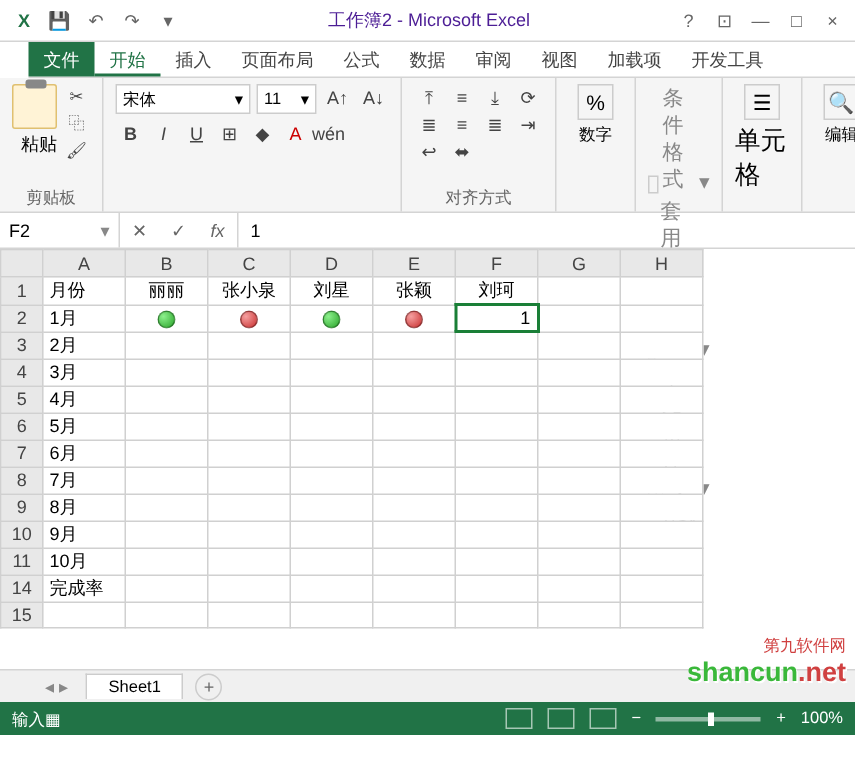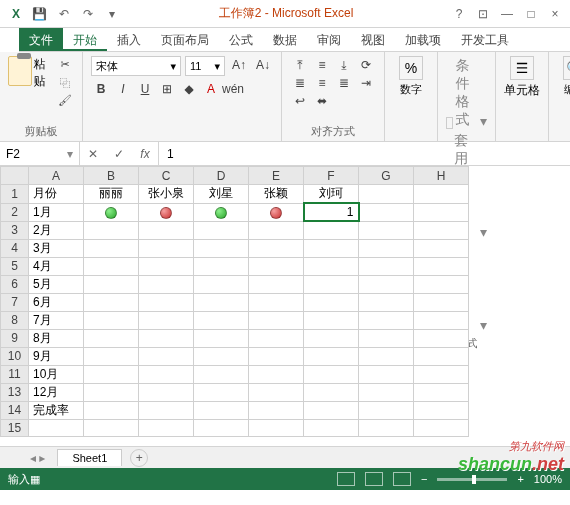--- a/index.html
+++ b/index.html
@@ -1,34 +1,34 @@
 <!DOCTYPE html>
 <html><head>
 <meta charset="utf-8">
 <style>
 * { box-sizing: border-box; margin: 0; padding: 0; font-family: "Microsoft YaHei", sans-serif; }
 body { width: 570px; height: 505px; background: #fff; font-size: 12px; overflow: hidden; }
 
 .titlebar { height: 28px; background: #fff; display: flex; align-items: center; padding: 0 6px; border-bottom: 1px solid #d4d4d4; }
 .qat { display: flex; align-items: center; gap: 4px; }
 .qat-icon { width: 20px; height: 20px; display: flex; align-items: center; justify-content: center; cursor: pointer; color: #666; }
-.title { flex: 1; text-align: center; color: #c2410c; font-size: 12px; }
+.title { flex: 1; text-align: center; color: #4c1d95; font-size: 12px; }
 .title-controls { display: flex; gap: 6px; }
 .title-controls span { width: 18px; height: 18px; display: flex; align-items: center; justify-content: center; cursor: pointer; color: #666; }
 
 .ribbon-tabs { height: 24px; display: flex; background: #fff; border-bottom: 1px solid #d4d4d4; margin-left: 19px; }
 .tab { padding: 4px 10px; cursor: pointer; color: #444; font-size: 12px; }
 .tab.file { background: #217346; color: #fff; }
 .tab.active { color: #217346; border-bottom: 2px solid #217346; text-align: center; }
 
 .ribbon { height: 90px; background: #f5f5f5; border-bottom: 1px solid #d4d4d4; display: flex; }
 .rgroup { border-right: 1px solid #d4d4d4; padding: 4px 8px 2px; display: flex; flex-direction: column; justify-content: space-between; }
 .rgroup-content { display: flex; gap: 4px; align-items: flex-start; }
 .rgroup-label { text-align: center; color: #666; font-size: 11px; padding-top: 2px; }
-.paste-btn { display: flex; flex-direction: row; align-items: flex-start; gap: 2px; }
+.paste-btn { display: flex; flex-direction: column; align-items: flex-end; gap: 2px; }
 .paste-icon { width: 30px; height: 30px; background: #fff3d6; border: 1px solid #e0c070; border-radius: 2px; position: relative; }
 .paste-icon::before { content: ""; position: absolute; top: -4px; left: 8px; width: 14px; height: 6px; background: #888; border-radius: 2px; }
 .small-icons { display: flex; flex-direction: column; gap: 2px; }
 .sicon { width: 18px; height: 16px; display: flex; align-items: center; justify-content: center; font-size: 11px; cursor: pointer; color: #444; }
 .font-row { display: flex; gap: 4px; margin-bottom: 4px; }
 .font-select { width: 90px; height: 20px; border: 1px solid #ccc; background: #fff; font-size: 11px; padding: 0 4px; display: flex; align-items: center; justify-content: space-between; }
 .size-select { width: 40px; height: 20px; border: 1px solid #ccc; background: #fff; font-size: 11px; padding: 0 4px; display: flex; align-items: center; justify-content: space-between; }
 .btn-row { display: flex; gap: 2px; }
 .rbtn { width: 20px; height: 18px; display: flex; align-items: center; justify-content: center; font-size: 12px; cursor: pointer; color: #444; }
 .big-btn { display: flex; flex-direction: column; align-items: center; gap: 2px; width: 36px; }
@@ -60,21 +60,21 @@
 .sheet-nav { display: flex; gap: 6px; margin-right: 10px; color: #888; }
 .sheet-tab { background: #fff; border: 1px solid #ccc; border-bottom: none; padding: 2px 14px; font-size: 11px; }
 .sheet-add { width: 18px; height: 18px; border: 1px solid #ccc; border-radius: 50%; display: flex; align-items: center; justify-content: center; margin-left: 6px; cursor: pointer; color: #666; }
 
 .statusbar { height: 22px; background: #217346; color: #fff; display: flex; align-items: center; padding: 0 8px; font-size: 11px; justify-content: space-between; }
 .status-right { display: flex; align-items: center; gap: 10px; }
 .view-btn { width: 18px; height: 14px; border: 1px solid rgba(255,255,255,0.6); cursor: pointer; }
 .zoom-slider { width: 70px; height: 3px; background: rgba(255,255,255,0.5); position: relative; }
 .zoom-handle { position: absolute; left: 50%; top: -3px; width: 4px; height: 9px; background: #fff; }
 
-.watermark { position: absolute; right: 6px; bottom: 30px; font-size: 18px; font-weight: bold; font-style: italic; color: #3ab83a; text-shadow: 1px 1px 0 #fff; pointer-events: none; margin-top: 37px; }
+.watermark { position: absolute; right: 6px; bottom: 46px; font-size: 18px; font-weight: bold; color: #3ab83a; text-shadow: 1px 1px 0 #fff; pointer-events: none; margin-top: 37px; }
 .watermark .red-text { color: #d04040; display: block; font-size: 11px; font-weight: normal; text-align: right; }
 </style>
 </head>
 <body>
 
 <div class="titlebar">
   <div class="qat">
     <span class="qat-icon" style="color:#217346;font-weight:bold">X</span>
     <span class="qat-icon">💾</span>
     <span class="qat-icon">↶</span>
@@ -181,21 +181,21 @@
       <div class="style-item"><span class="style-icon"></span><span>条件格式</span> ▾</div>
       <div class="style-item"><span class="style-icon"></span><span>套用表格格式</span> ▾</div>
       <div class="style-item"><span class="style-icon"></span><span>单元格样式</span> ▾</div>
     </div>
     <div class="rgroup-label">样式</div>
   </div>
 
   <div class="rgroup">
     <div class="big-btn">
       <div class="big-btn-icon">☰</div>
-      <span style="font-size:12px">单元格</span>
+      <span style="font-size:17px">单元格</span>
     </div>
     <div></div>
   </div>
 
   <div class="rgroup" style="border-right:none">
     <div class="big-btn">
       <div class="big-btn-icon">🔍</div>
       <span style="font-size:11px">编辑</span>
     </div>
     <div></div>
@@ -346,31 +346,20 @@
           <td class="cell">10月</td>
           <td class="cell"></td>
           <td class="cell"></td>
           <td class="cell"></td>
           <td class="cell"></td>
           <td class="cell"></td>
           <td class="cell"></td>
           <td class="cell"></td>
         </tr>
         <tr>
-          <th class="rowhead">13</th>
-          <td class="cell">12月</td>
-          <td class="cell"></td>
-          <td class="cell"></td>
-          <td class="cell"></td>
-          <td class="cell"></td>
-          <td class="cell"></td>
-          <td class="cell"></td>
-          <td class="cell"></td>
-        </tr>
-        <tr>
           <th class="rowhead">14</th>
           <td class="cell">完成率</td>
           <td class="cell"></td>
           <td class="cell"></td>
           <td class="cell"></td>
           <td class="cell"></td>
           <td class="cell"></td>
           <td class="cell"></td>
           <td class="cell"></td>
         </tr>

